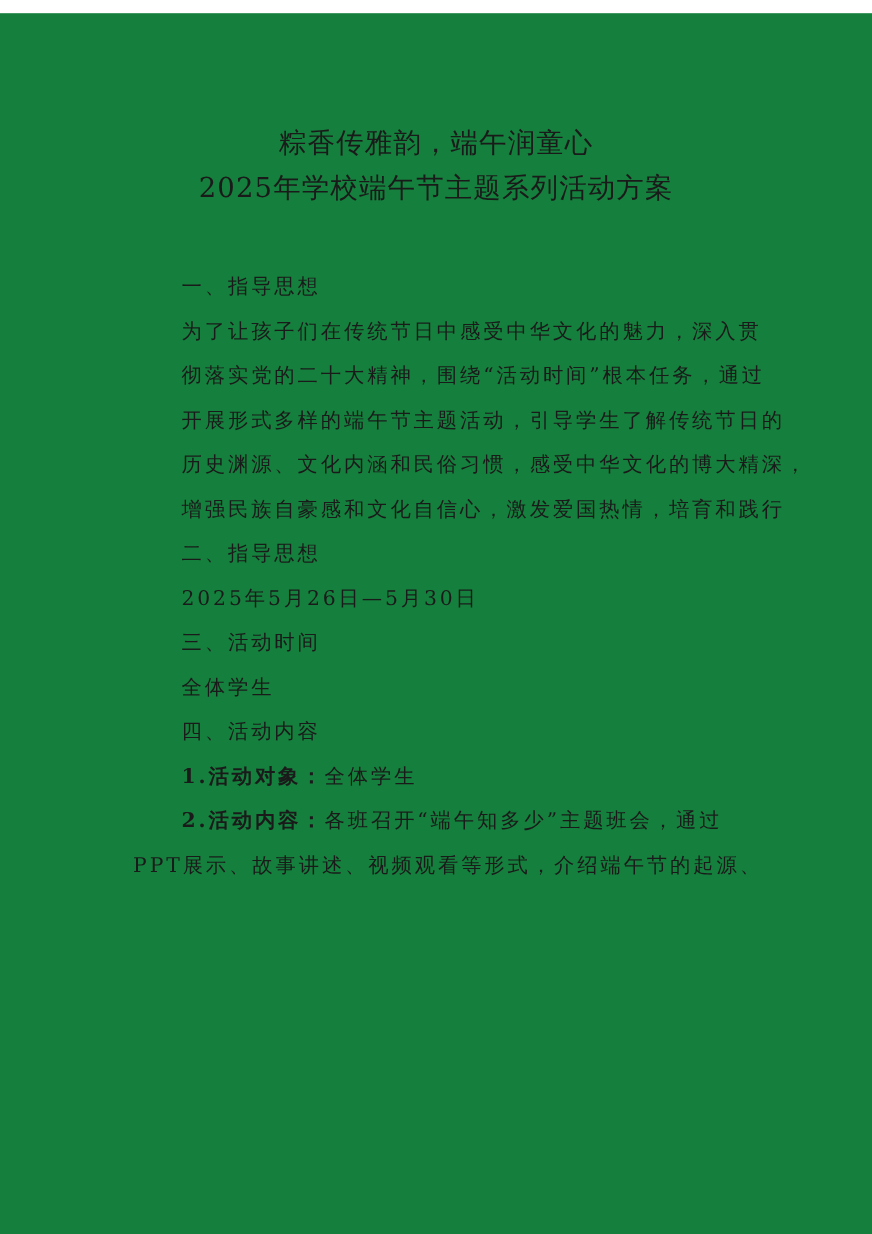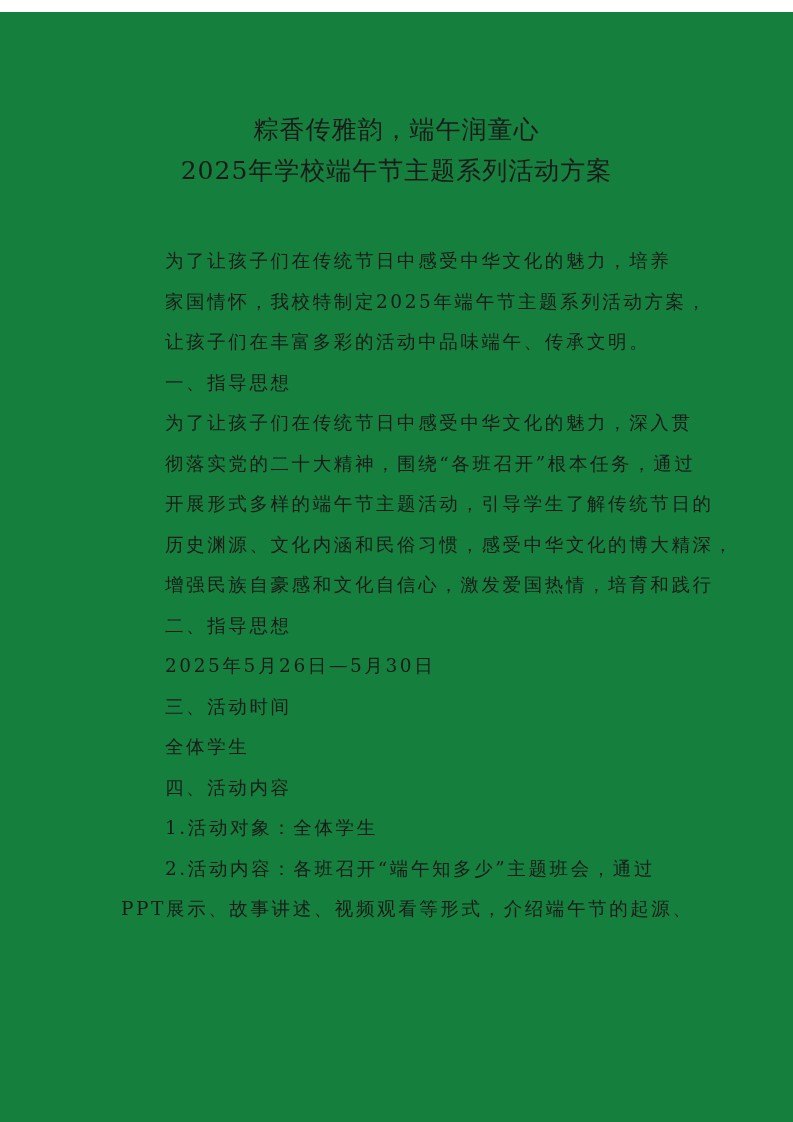--- a/index.html
+++ b/index.html
@@ -44,42 +44,37 @@
     }
     .p {
       margin: 0;
       text-align: justify;
       text-align-last: left;
       letter-spacing: 2.6px;
     }
     .indent { text-indent: 44px; }
     .no-indent-heading { padding-left: 44px; }
     .line { display: block; white-space: nowrap; }
-    .bold { font-weight: normal; }
+    .bold { font-weight: bold; }
   </style>
 </head>
 <body>
 
 <div class="page">
 
   <div class="title title-1">粽香传雅韵，端午润童心</div>
   <div class="title title-2">2025年学校端午节主题系列活动方案</div>
 
   <div class="body">
 
-    <div class="p indent">
-      <span class="line">为了让孩子们在传统节日中感受中华文化的魅力，培养</span>
-      <span class="line">家国情怀，我校特制定2025年端午节主题系列活动方案，</span>
-      <span class="line">让孩子们在丰富多彩的活动中品味端午、传承文明。</span>
-    </div>
 
     <div class="p no-indent-heading">一、指导思想</div>
     <div class="p indent">
       <span class="line">为了让孩子们在传统节日中感受中华文化的魅力，深入贯</span>
-      <span class="line">彻落实党的二十大精神，围绕“各班召开”根本任务，通过</span>
+      <span class="line">彻落实党的二十大精神，围绕“活动时间”根本任务，通过</span>
       <span class="line">开展形式多样的端午节主题活动，引导学生了解传统节日的</span>
       <span class="line">历史渊源、文化内涵和民俗习惯，感受中华文化的博大精深，</span>
       <span class="line">增强民族自豪感和文化自信心，激发爱国热情，培育和践行</span>
     </div>
 
     <div class="p no-indent-heading">二、指导思想</div>
     <div class="p no-indent-heading">2025年5月26日—5月30日</div>
 
     <div class="p no-indent-heading">三、活动时间</div>
     <div class="p no-indent-heading">全体学生</div>

